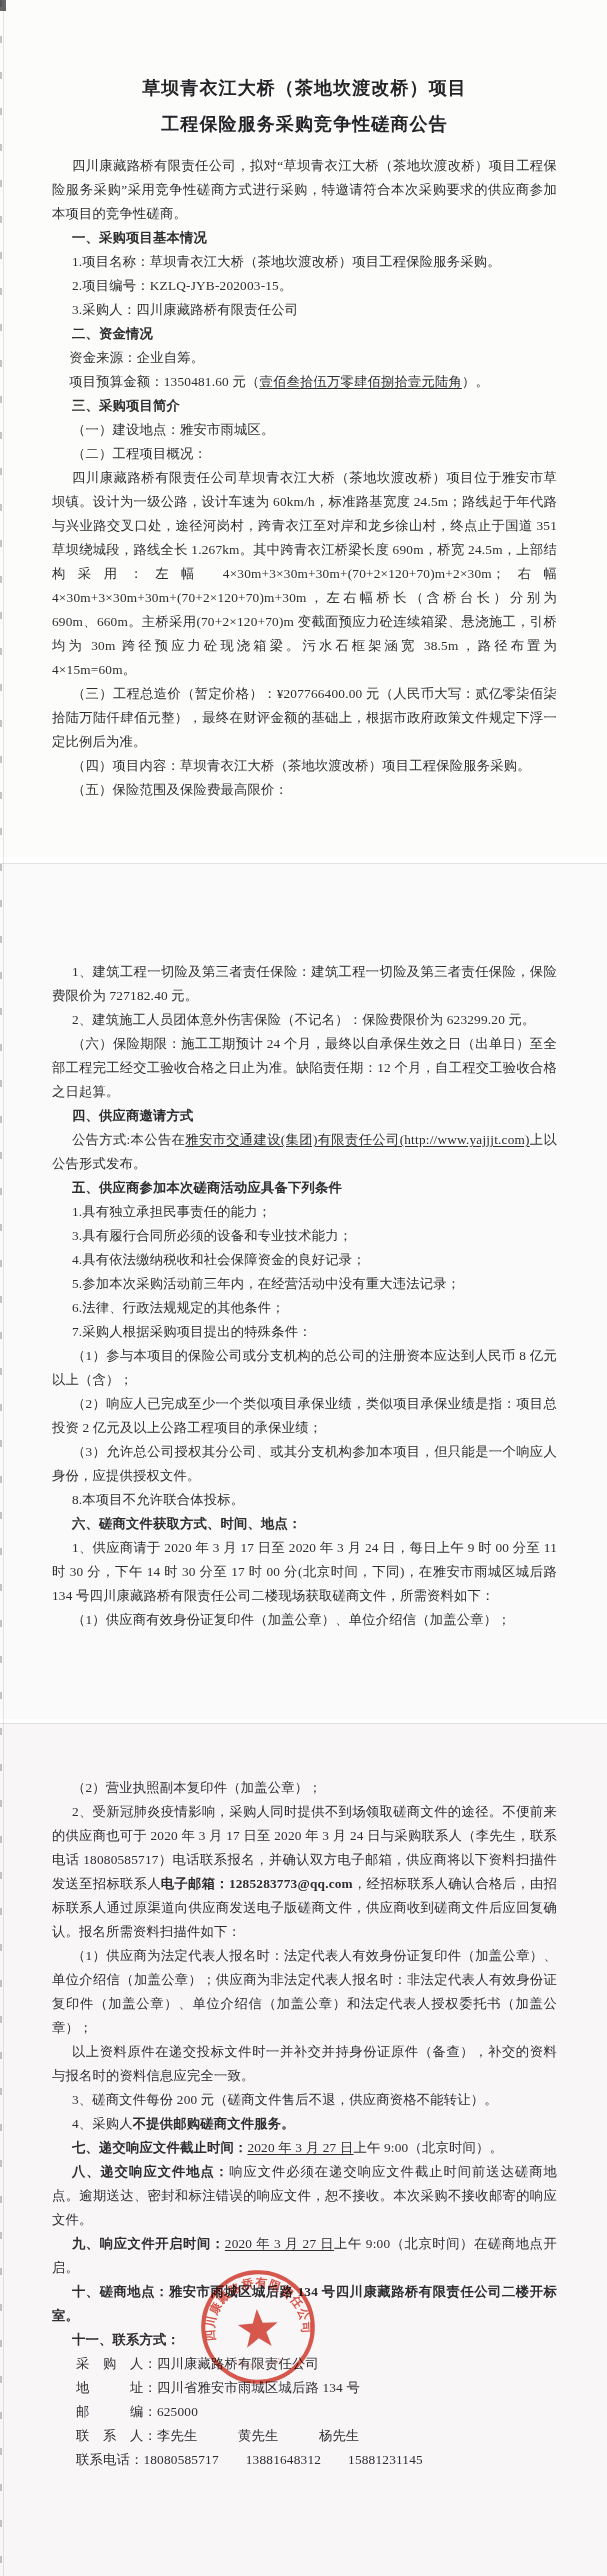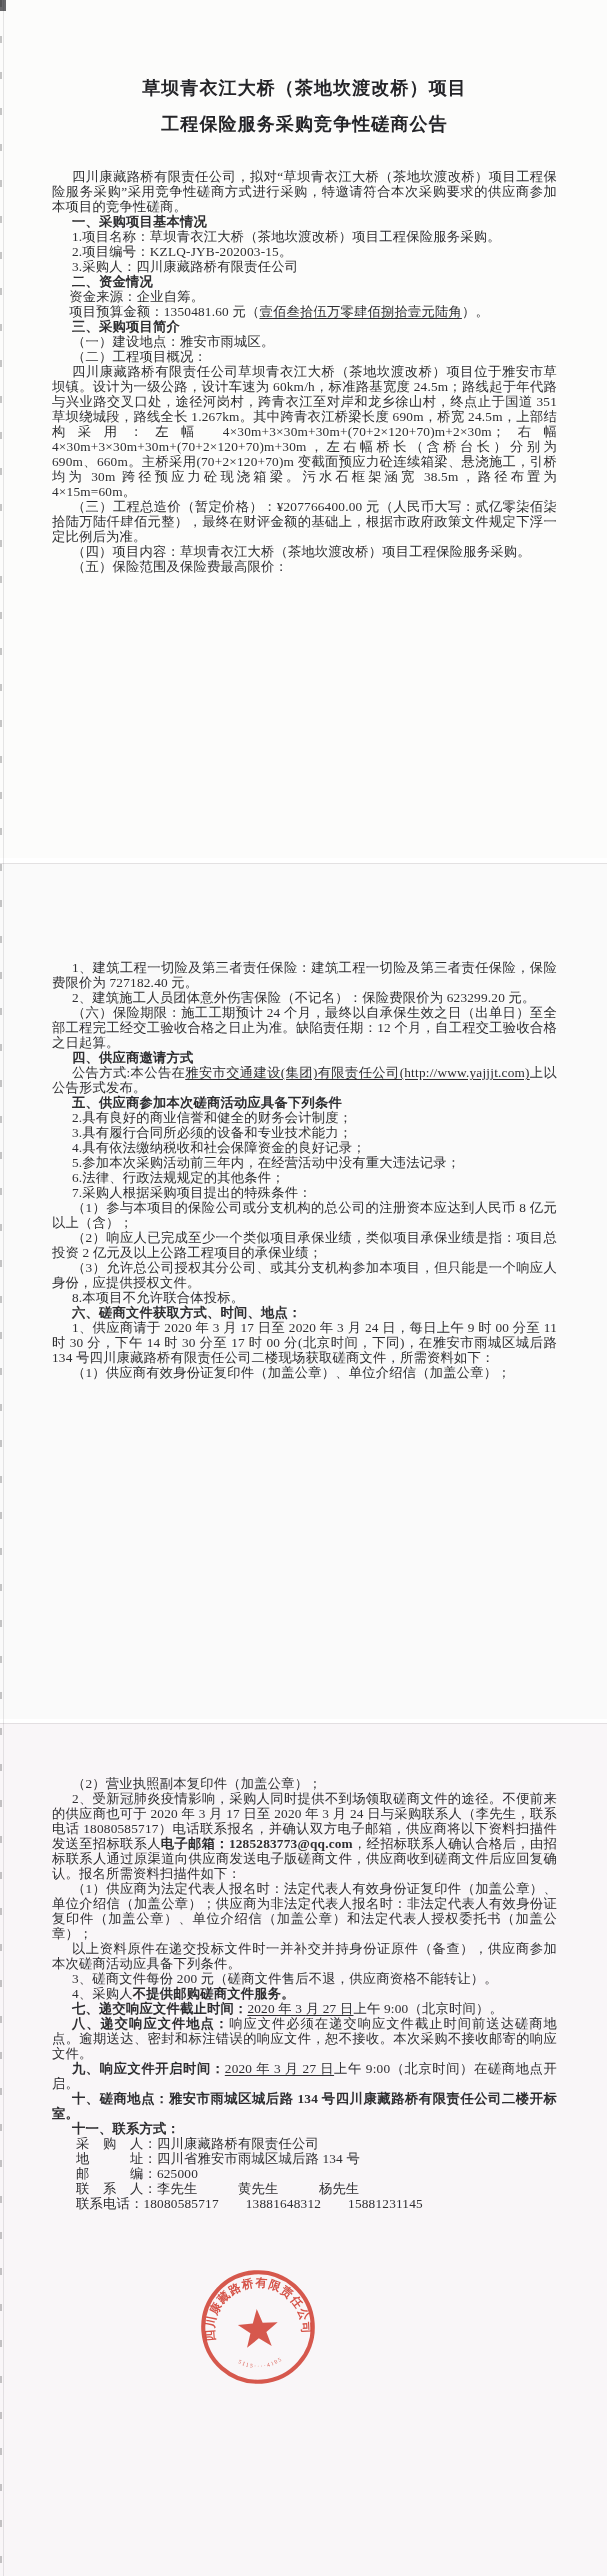--- a/index.html
+++ b/index.html
@@ -11,29 +11,29 @@
   #doc{position:absolute;inset:0;}
   .page{
     position:absolute;left:0;width:607px;box-sizing:border-box;
     padding-left:52px;padding-right:50px;
     color:#2e2e31;
   }
   .page-1{top:0;height:858px;background:#fcfcfb;padding-top:70px;}
   .page-2{top:863px;height:856px;background:#fafafa;border-top:0.8px solid #e3e1e2;padding-top:96px;}
   .page-3{top:1723px;height:853px;background:#f9f6f8;border-top:0.8px solid #e3dfe2;padding-top:52px;}
   .blk{
-    font-size:13.3px;line-height:15px;
+    font-size:13.3px;line-height:24px;
     text-align:justify;text-justify:inter-ideograph;
     letter-spacing:0.2px;
   }
   .blk.title{
     text-align:center;font-weight:bold;font-size:18px;line-height:36px;
     letter-spacing:1.1px;text-indent:0;color:#242428;
   }
-  .blk.title-gap{margin-bottom:27px;}
+  .blk.title-gap{margin-bottom:12px;}
   .blk.h{text-indent:1.5em;}
   .blk.pi{text-indent:1.5em;}
   .blk.p{text-indent:1.3em;}
   .blk.c{text-indent:1.8em;}
   .b{font-weight:bold;}
   .u{text-decoration:underline;text-underline-offset:2.3px;}
   
   .edge-strip{
     position:absolute;left:0;top:0;width:2.3px;height:2576px;z-index:5;
     background:repeating-linear-gradient(180deg,
@@ -71,39 +71,39 @@
       <div class="blk pi"><span>（四）项目内容：草坝青衣江大桥（茶地坎渡改桥）项目工程保险服务采购。</span></div>
       <div class="blk pi"><span>（五）保险范围及保险费最高限价：</span></div>
     </div>
     <div class="page page-2">
       <div class="blk pi"><span>1、建筑工程一切险及第三者责任保险：建筑工程一切险及第三者责任保险，保险费限价为 727182.40 元。</span></div>
       <div class="blk pi"><span>2、建筑施工人员团体意外伤害保险（不记名）：保险费限价为 623299.20 元。</span></div>
       <div class="blk pi"><span>（六）保险期限：施工工期预计 24 个月，最终以自承保生效之日（出单日）至全部工程完工经交工验收合格之日止为准。缺陷责任期：12 个月，自工程交工验收合格之日起算。</span></div>
       <div class="blk h"><span class="b">四、供应商邀请方式</span></div>
       <div class="blk pi"><span>公告方式:本公告在</span><span class="u">雅安市交通建设(集团)有限责任公司(http://www.yajjjt.com)</span><span>上以公告形式发布。</span></div>
       <div class="blk h"><span class="b">五、供应商参加本次磋商活动应具备下列条件</span></div>
-      <div class="blk pi"><span>2.具有良好的商业信誉和健全的财务会计制度；</span></div>
+      <div class="blk pi"><span>1.具有独立承担民事责任的能力；</span></div>
       <div class="blk pi"><span>3.具有履行合同所必须的设备和专业技术能力；</span></div>
       <div class="blk pi"><span>4.具有依法缴纳税收和社会保障资金的良好记录；</span></div>
       <div class="blk pi"><span>5.参加本次采购活动前三年内，在经营活动中没有重大违法记录；</span></div>
       <div class="blk pi"><span>6.法律、行政法规规定的其他条件；</span></div>
       <div class="blk pi"><span>7.采购人根据采购项目提出的特殊条件：</span></div>
       <div class="blk pi"><span>（1）参与本项目的保险公司或分支机构的总公司的注册资本应达到人民币 8 亿元以上（含）；</span></div>
       <div class="blk pi"><span>（2）响应人已完成至少一个类似项目承保业绩，类似项目承保业绩是指：项目总投资 2 亿元及以上公路工程项目的承保业绩；</span></div>
       <div class="blk pi"><span>（3）允许总公司授权其分公司、或其分支机构参加本项目，但只能是一个响应人身份，应提供授权文件。</span></div>
       <div class="blk pi"><span>8.本项目不允许联合体投标。</span></div>
       <div class="blk h"><span class="b">六、磋商文件获取方式、时间、地点：</span></div>
       <div class="blk pi"><span>1、供应商请于 2020 年 3 月 17 日至 2020 年 3 月 24 日，每日上午 9 时 00 分至 11 时 30 分，下午 14 时 30 分至 17 时 00 分(北京时间，下同)，在雅安市雨城区城后路 134 号四川康藏路桥有限责任公司二楼现场获取磋商文件，所需资料如下：</span></div>
       <div class="blk pi"><span>（1）供应商有效身份证复印件（加盖公章）、单位介绍信（加盖公章）；</span></div>
     </div>
     <div class="page page-3">
       <div class="blk pi"><span>（2）营业执照副本复印件（加盖公章）；</span></div>
       <div class="blk pi"><span>2、受新冠肺炎疫情影响，采购人同时提供不到场领取磋商文件的途径。不便前来的供应商也可于 2020 年 3 月 17 日至 2020 年 3 月 24 日与采购联系人（李先生，联系电话 18080585717）电话联系报名，并确认双方电子邮箱，供应商将以下资料扫描件发送至招标联系人</span><span class="b">电子邮箱：1285283773@qq.com</span><span>，经招标联系人确认合格后，由招标联系人通过原渠道向供应商发送电子版磋商文件，供应商收到磋商文件后应回复确认。报名所需资料扫描件如下：</span></div>
       <div class="blk pi"><span>（1）供应商为法定代表人报名时：法定代表人有效身份证复印件（加盖公章）、单位介绍信（加盖公章）；供应商为非法定代表人报名时：非法定代表人有效身份证复印件（加盖公章）、单位介绍信（加盖公章）和法定代表人授权委托书（加盖公章）；</span></div>
-      <div class="blk pi"><span>以上资料原件在递交投标文件时一并补交并持身份证原件（备查），供应商参加本次磋商活动应具备下列条件。</span></div>
+      <div class="blk pi"><span>以上资料原件在递交投标文件时一并补交并持身份证原件（备查），补交的资料与报名时的资料信息应完全一致。</span></div>
       <div class="blk pi"><span>3、磋商文件每份 200 元（磋商文件售后不退，供应商资格不能转让）。</span></div>
       <div class="blk pi"><span>4、采购人</span><span class="b">不提供邮购磋商文件服务。</span></div>
       <div class="blk pi"><span class="b">七、递交响应文件截止时间：</span><span class="u">2020 年 3 月 27 日</span><span>上午 9:00（北京时间）。</span></div>
       <div class="blk pi"><span class="b">八、递交响应文件地点：</span><span>响应文件必须在递交响应文件截止时间前送达磋商地点。逾期送达、密封和标注错误的响应文件，恕不接收。本次采购不接收邮寄的响应文件。</span></div>
       <div class="blk pi"><span class="b">九、响应文件开启时间：</span><span class="u">2020 年 3 月 27 日</span><span>上午 9:00（北京时间）在磋商地点开启。</span></div>
       <div class="blk pi"><span class="b">十、磋商地点：雅安市雨城区城后路 134 号四川康藏路桥有限责任公司二楼开标室。</span></div>
       <div class="blk pi"><span class="b">十一、联系方式：</span></div>
       <div class="blk c"><span>采　购　人：四川康藏路桥有限责任公司</span></div>
       <div class="blk c"><span>地　　　址：四川省雅安市雨城区城后路 134 号</span></div>
       <div class="blk c"><span>邮　　　编：625000</span></div>

